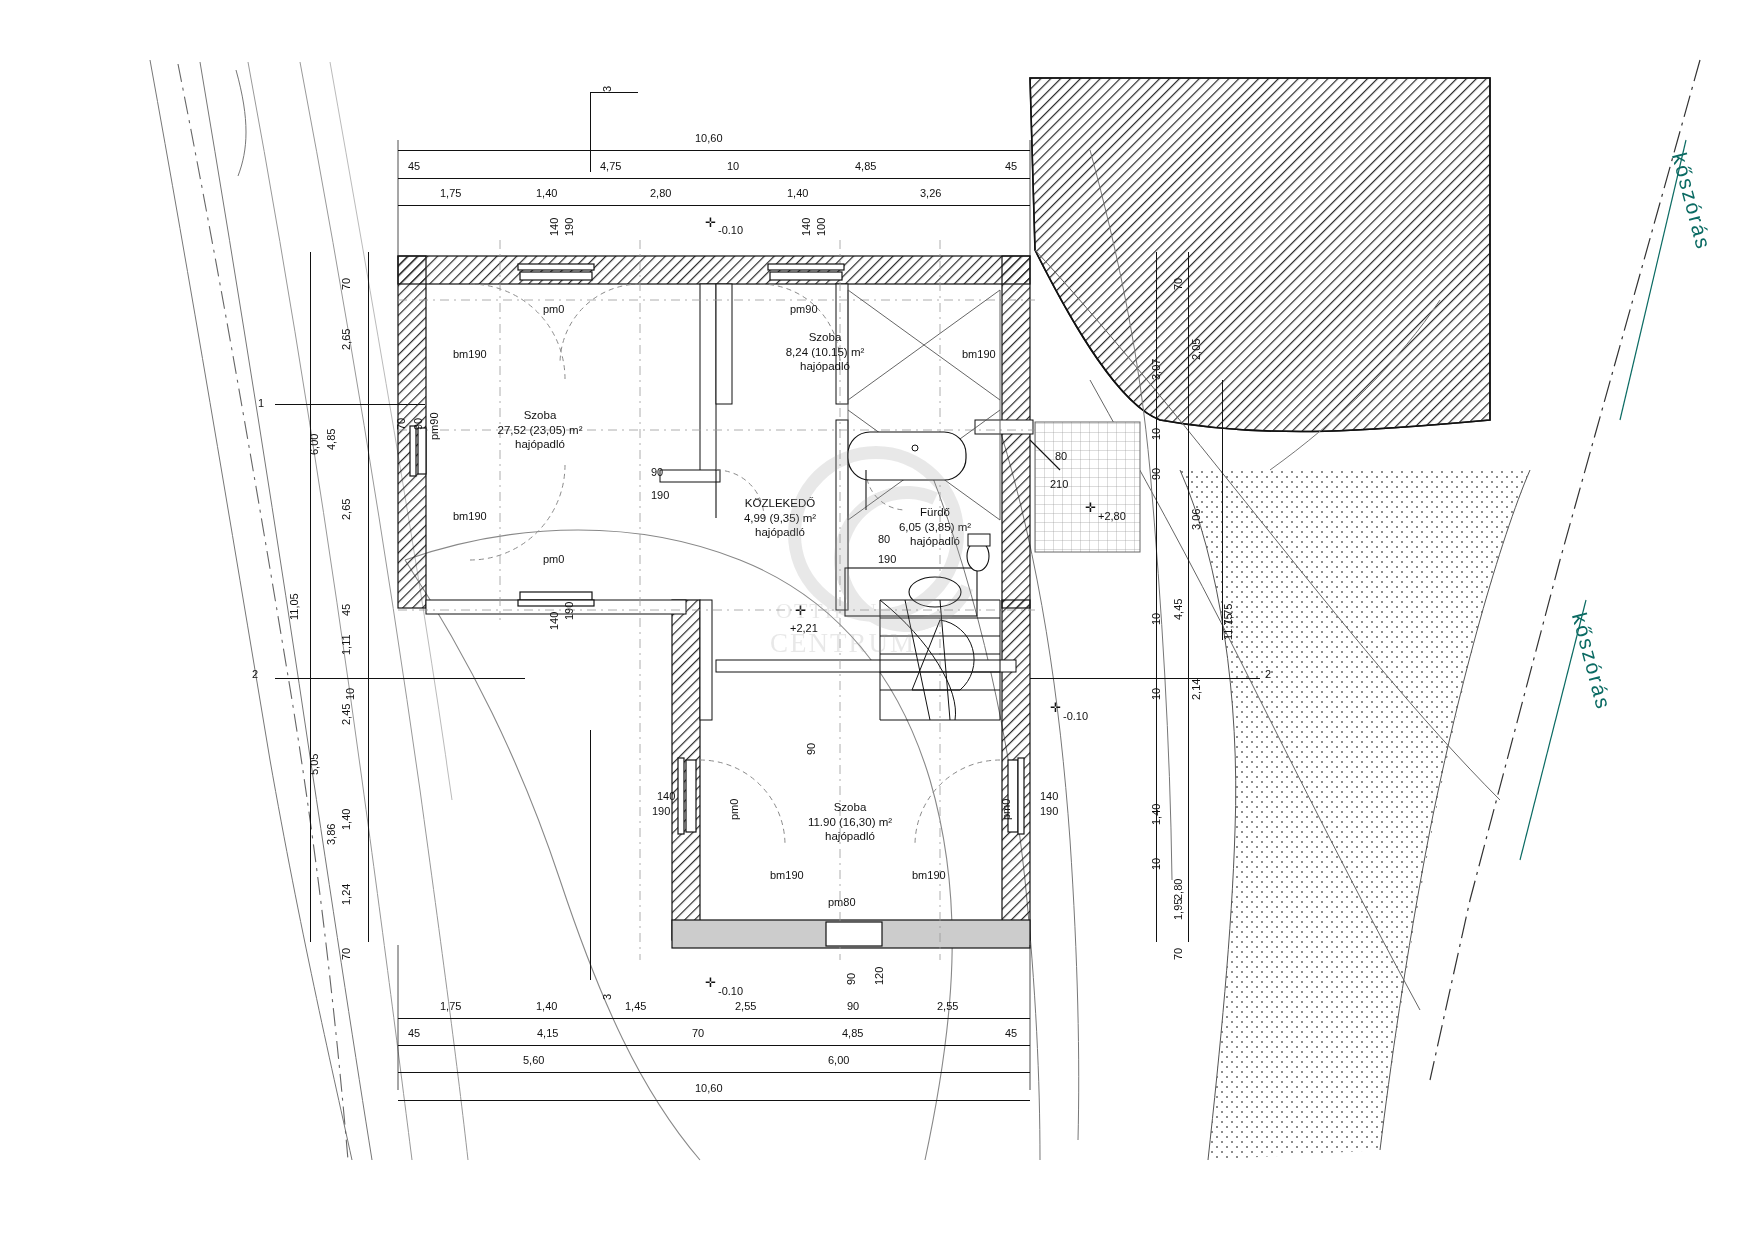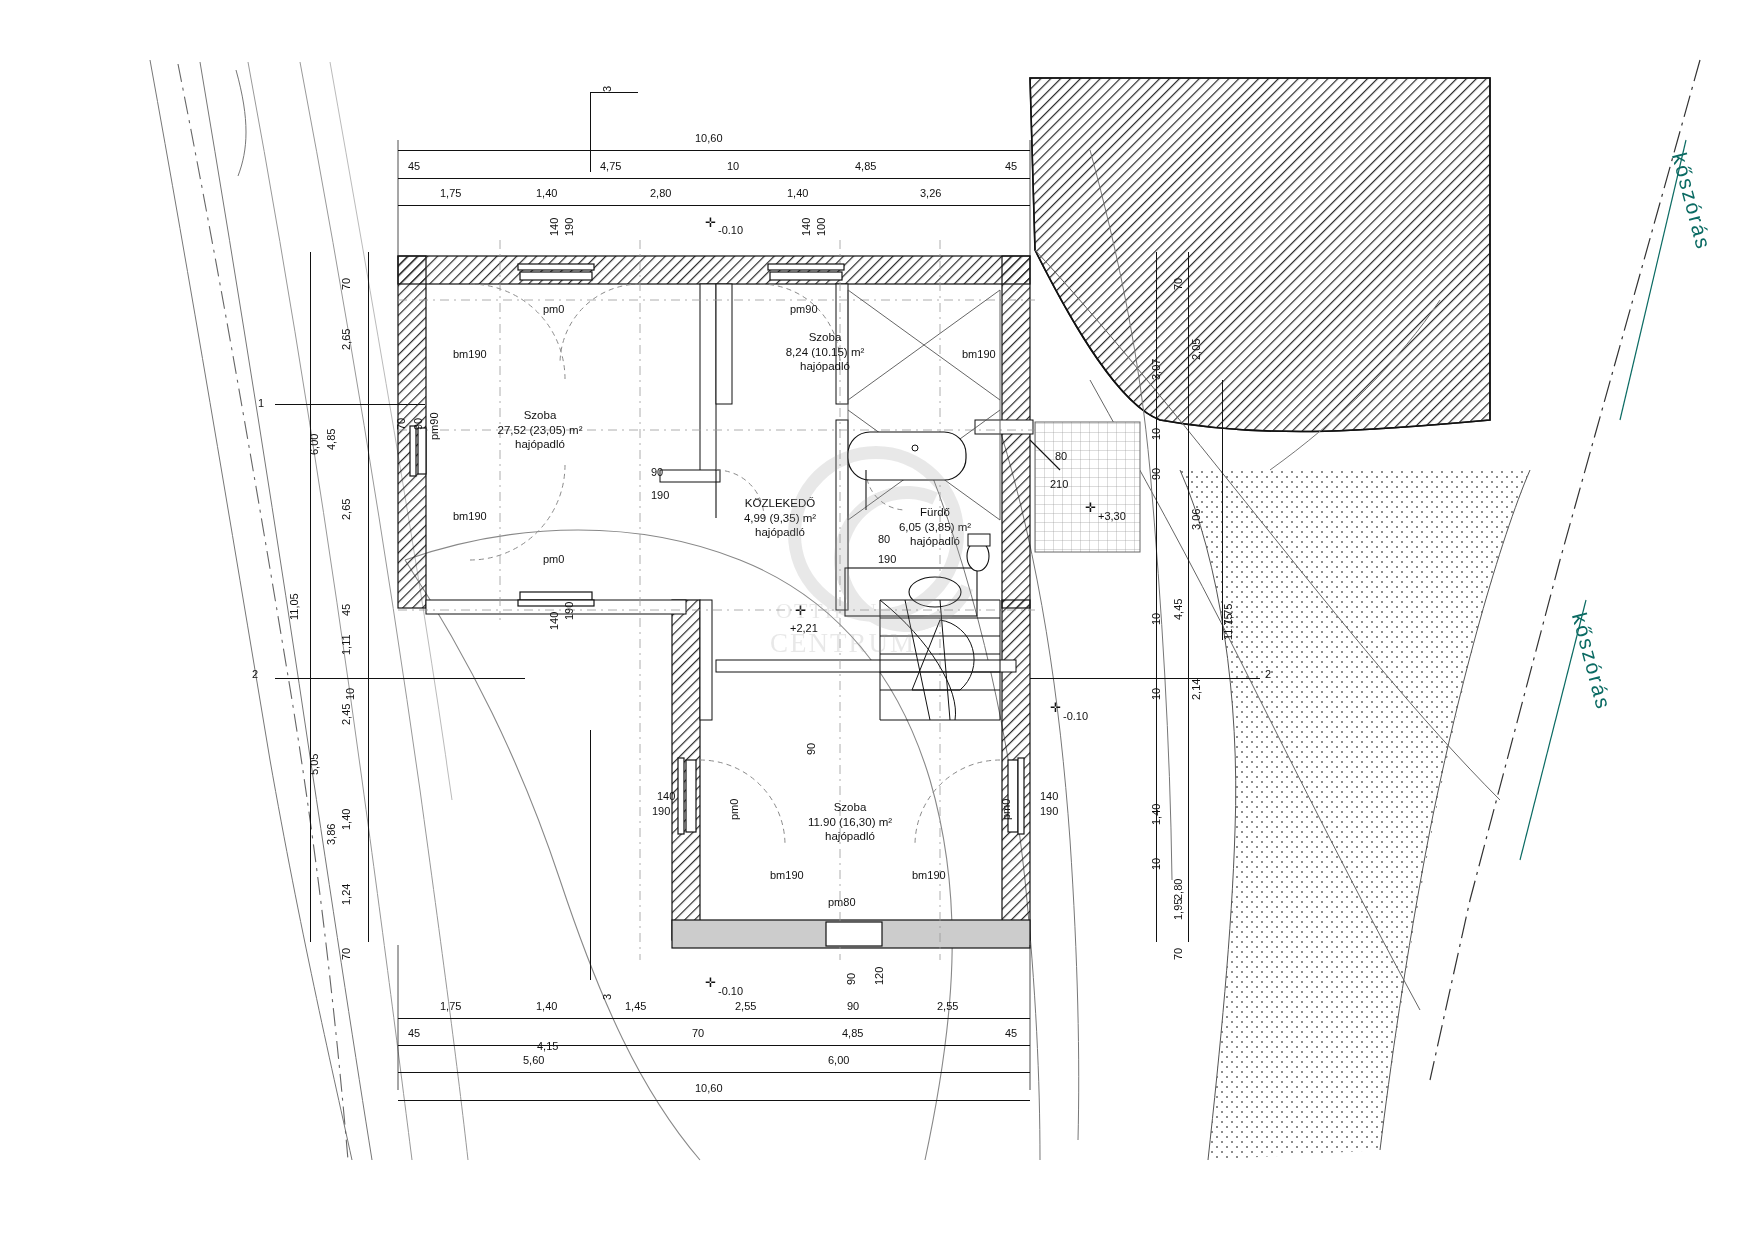--- a/index.html
+++ b/index.html
@@ -214,21 +214,21 @@
   <div class="ln h1" style="left:398px;top:1018px;width:632px;"></div>
   <div class="dim" style="left:440px;top:1000px;">1,75</div>
   <div class="dim" style="left:536px;top:1000px;">1,40</div>
   <div class="dim" style="left:625px;top:1000px;">1,45</div>
   <div class="dim" style="left:735px;top:1000px;">2,55</div>
   <div class="dim" style="left:847px;top:1000px;">90</div>
   <div class="dim" style="left:937px;top:1000px;">2,55</div>
 
   <div class="ln h1" style="left:398px;top:1045px;width:632px;"></div>
   <div class="dim" style="left:408px;top:1027px;">45</div>
-  <div class="dim" style="left:537px;top:1027px;margin-top:13px;">4,15</div>
+  <div class="dim" style="left:537px;top:1027px;">4,15</div>
   <div class="dim" style="left:692px;top:1027px;">70</div>
   <div class="dim" style="left:842px;top:1027px;">4,85</div>
   <div class="dim" style="left:1005px;top:1027px;">45</div>
 
   <div class="ln h1" style="left:398px;top:1072px;width:632px;"></div>
   <div class="dim" style="left:523px;top:1054px;">5,60</div>
   <div class="dim" style="left:828px;top:1054px;">6,00</div>
 
   <div class="ln h1" style="left:398px;top:1100px;width:632px;"></div>
   <div class="dim" style="left:695px;top:1082px;">10,60</div>
@@ -344,21 +344,21 @@
   <div class="room" style="left:760px;top:800px;width:180px;">
     <div>Szoba</div>
     <div>11.90 (16,30) m²</div>
     <div>hajópadló</div>
   </div>
 
   <div class="xmark" style="left:705px;top:215px;">✛</div>
   <div class="lvl" style="left:718px;top:224px;">-0.10</div>
 
   <div class="xmark" style="left:1085px;top:500px;">✛</div>
-  <div class="lvl" style="left:1098px;top:510px;">+3,30</div>
+  <div class="lvl" style="left:1098px;top:510px;">+2,80</div>
 
   <div class="xmark" style="left:795px;top:603px;">✛</div>
   <div class="lvl" style="left:790px;top:622px;">+2,21</div>
 
   <div class="xmark" style="left:1050px;top:700px;">✛</div>
   <div class="lvl" style="left:1063px;top:710px;">-0.10</div>
 
   <div class="xmark" style="left:705px;top:975px;">✛</div>
   <div class="lvl" style="left:718px;top:985px;">-0.10</div>
 

